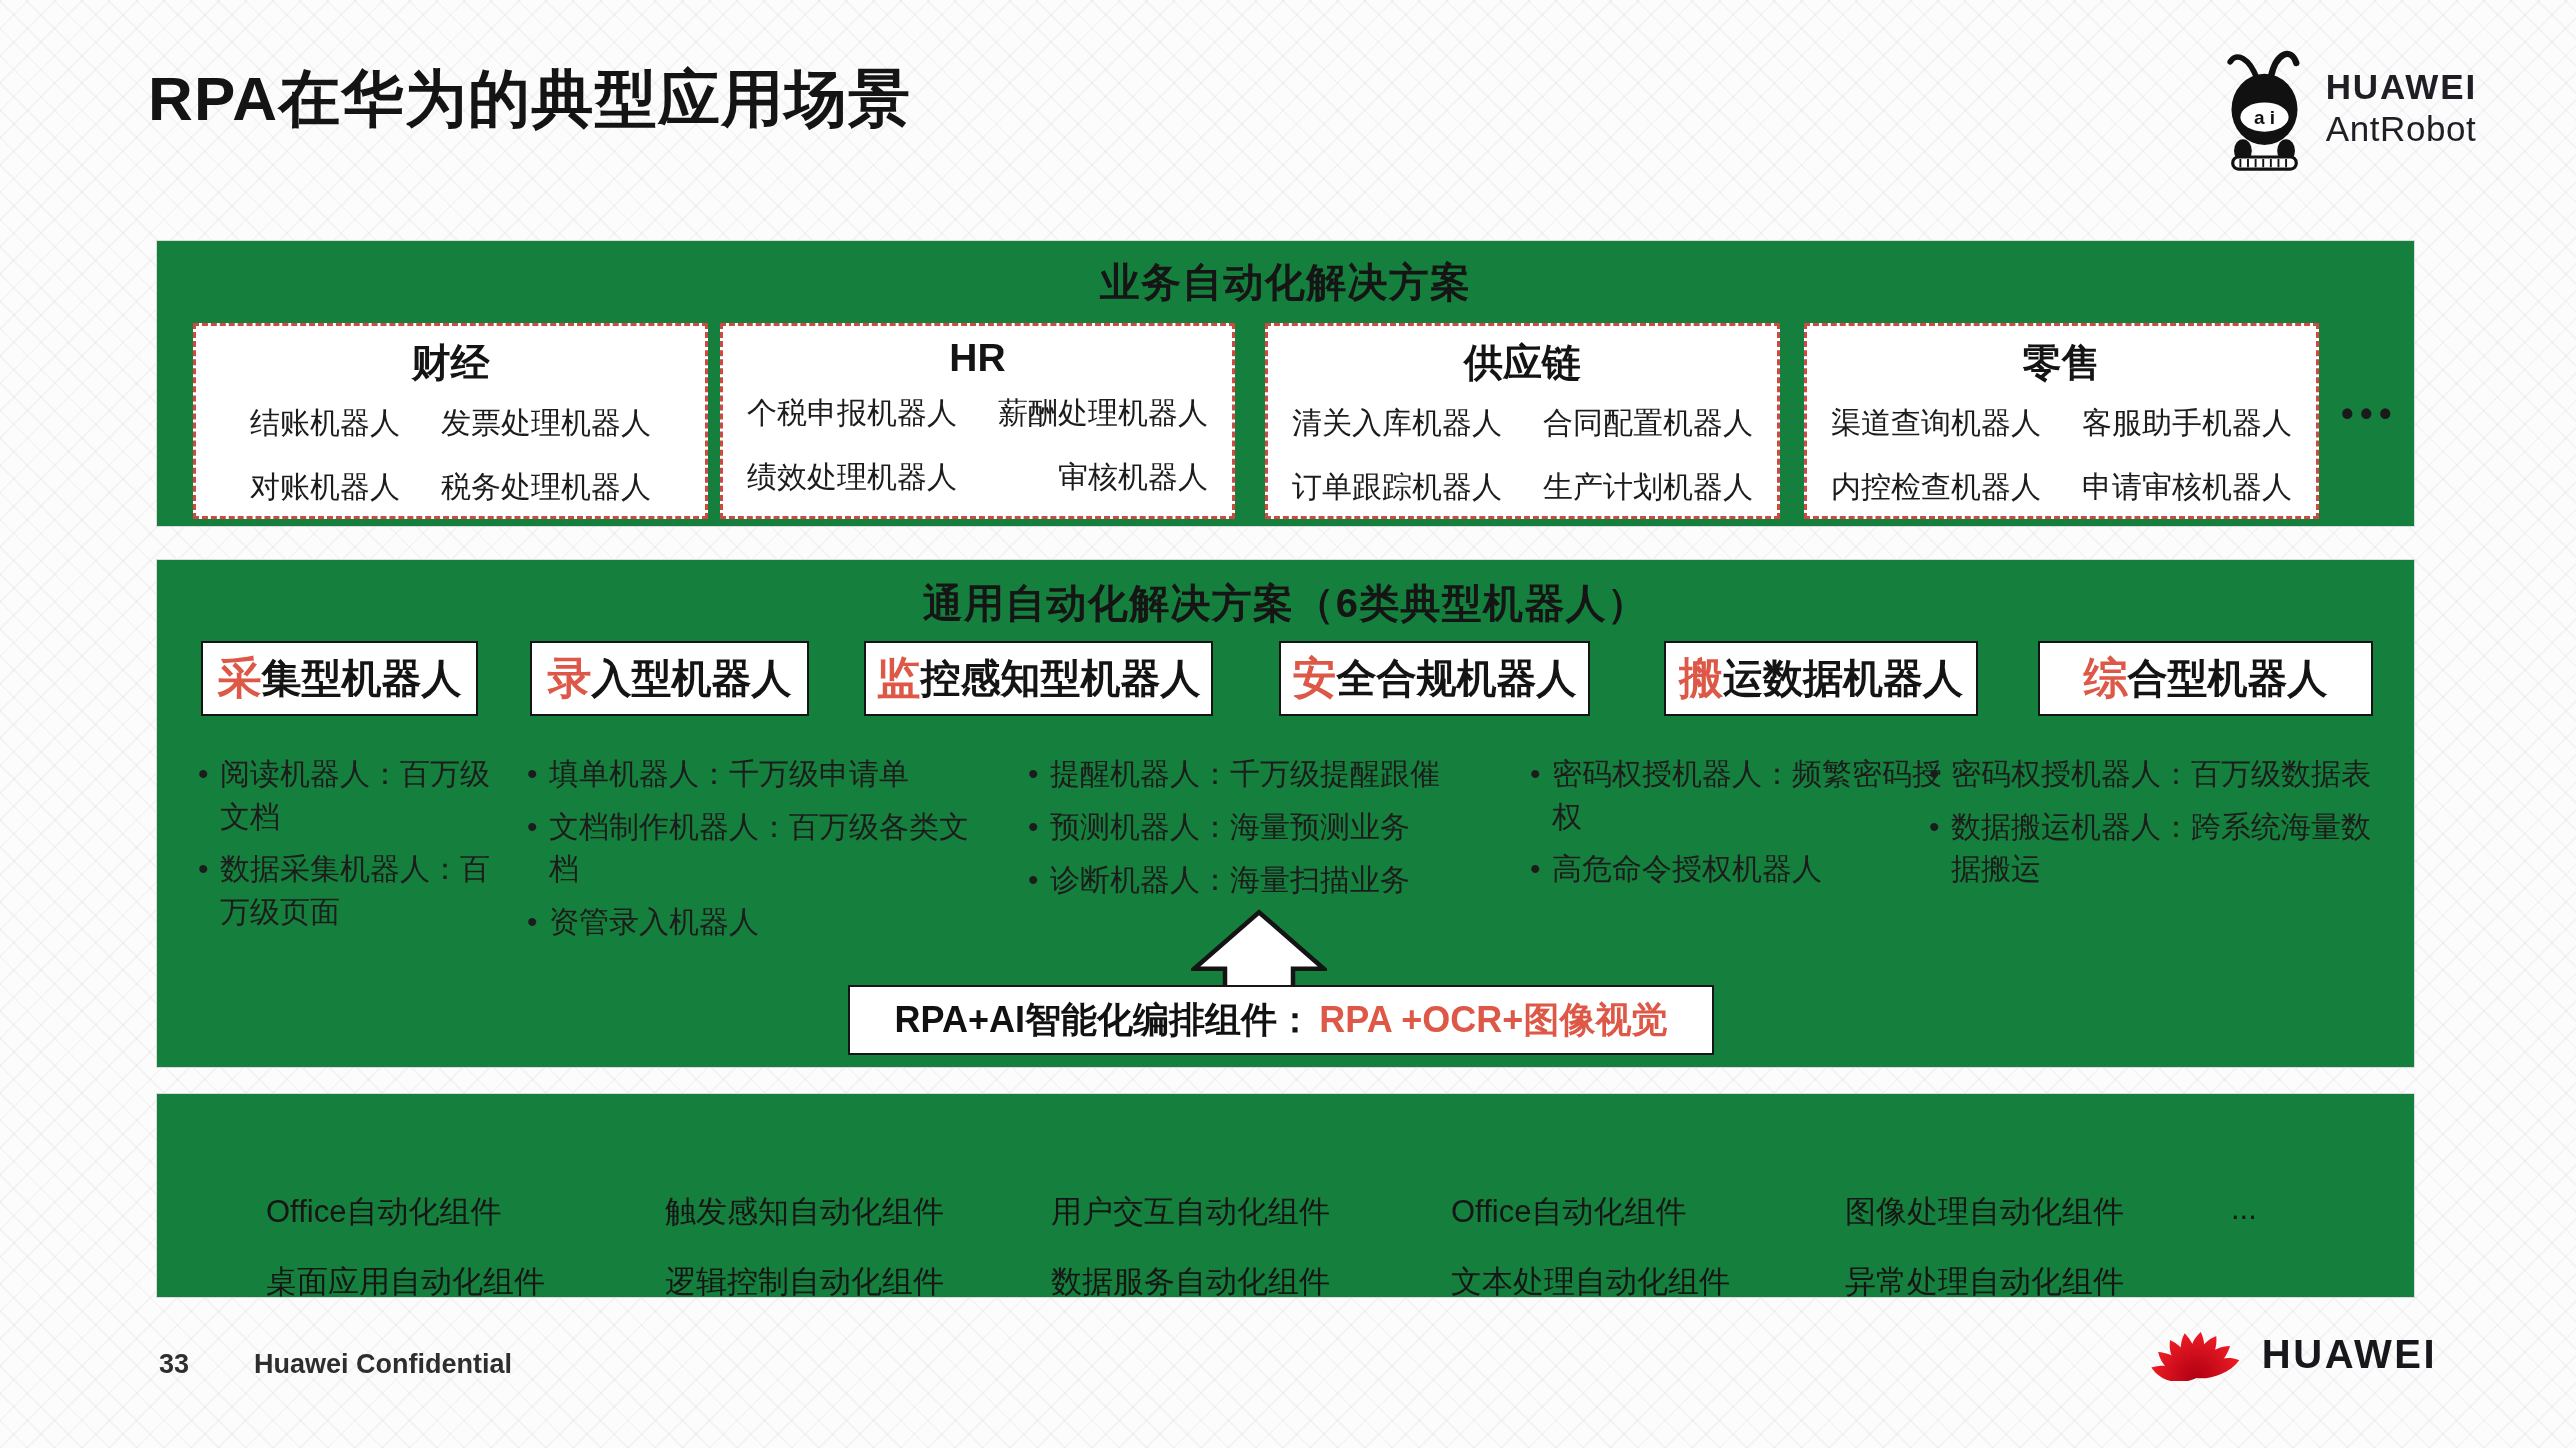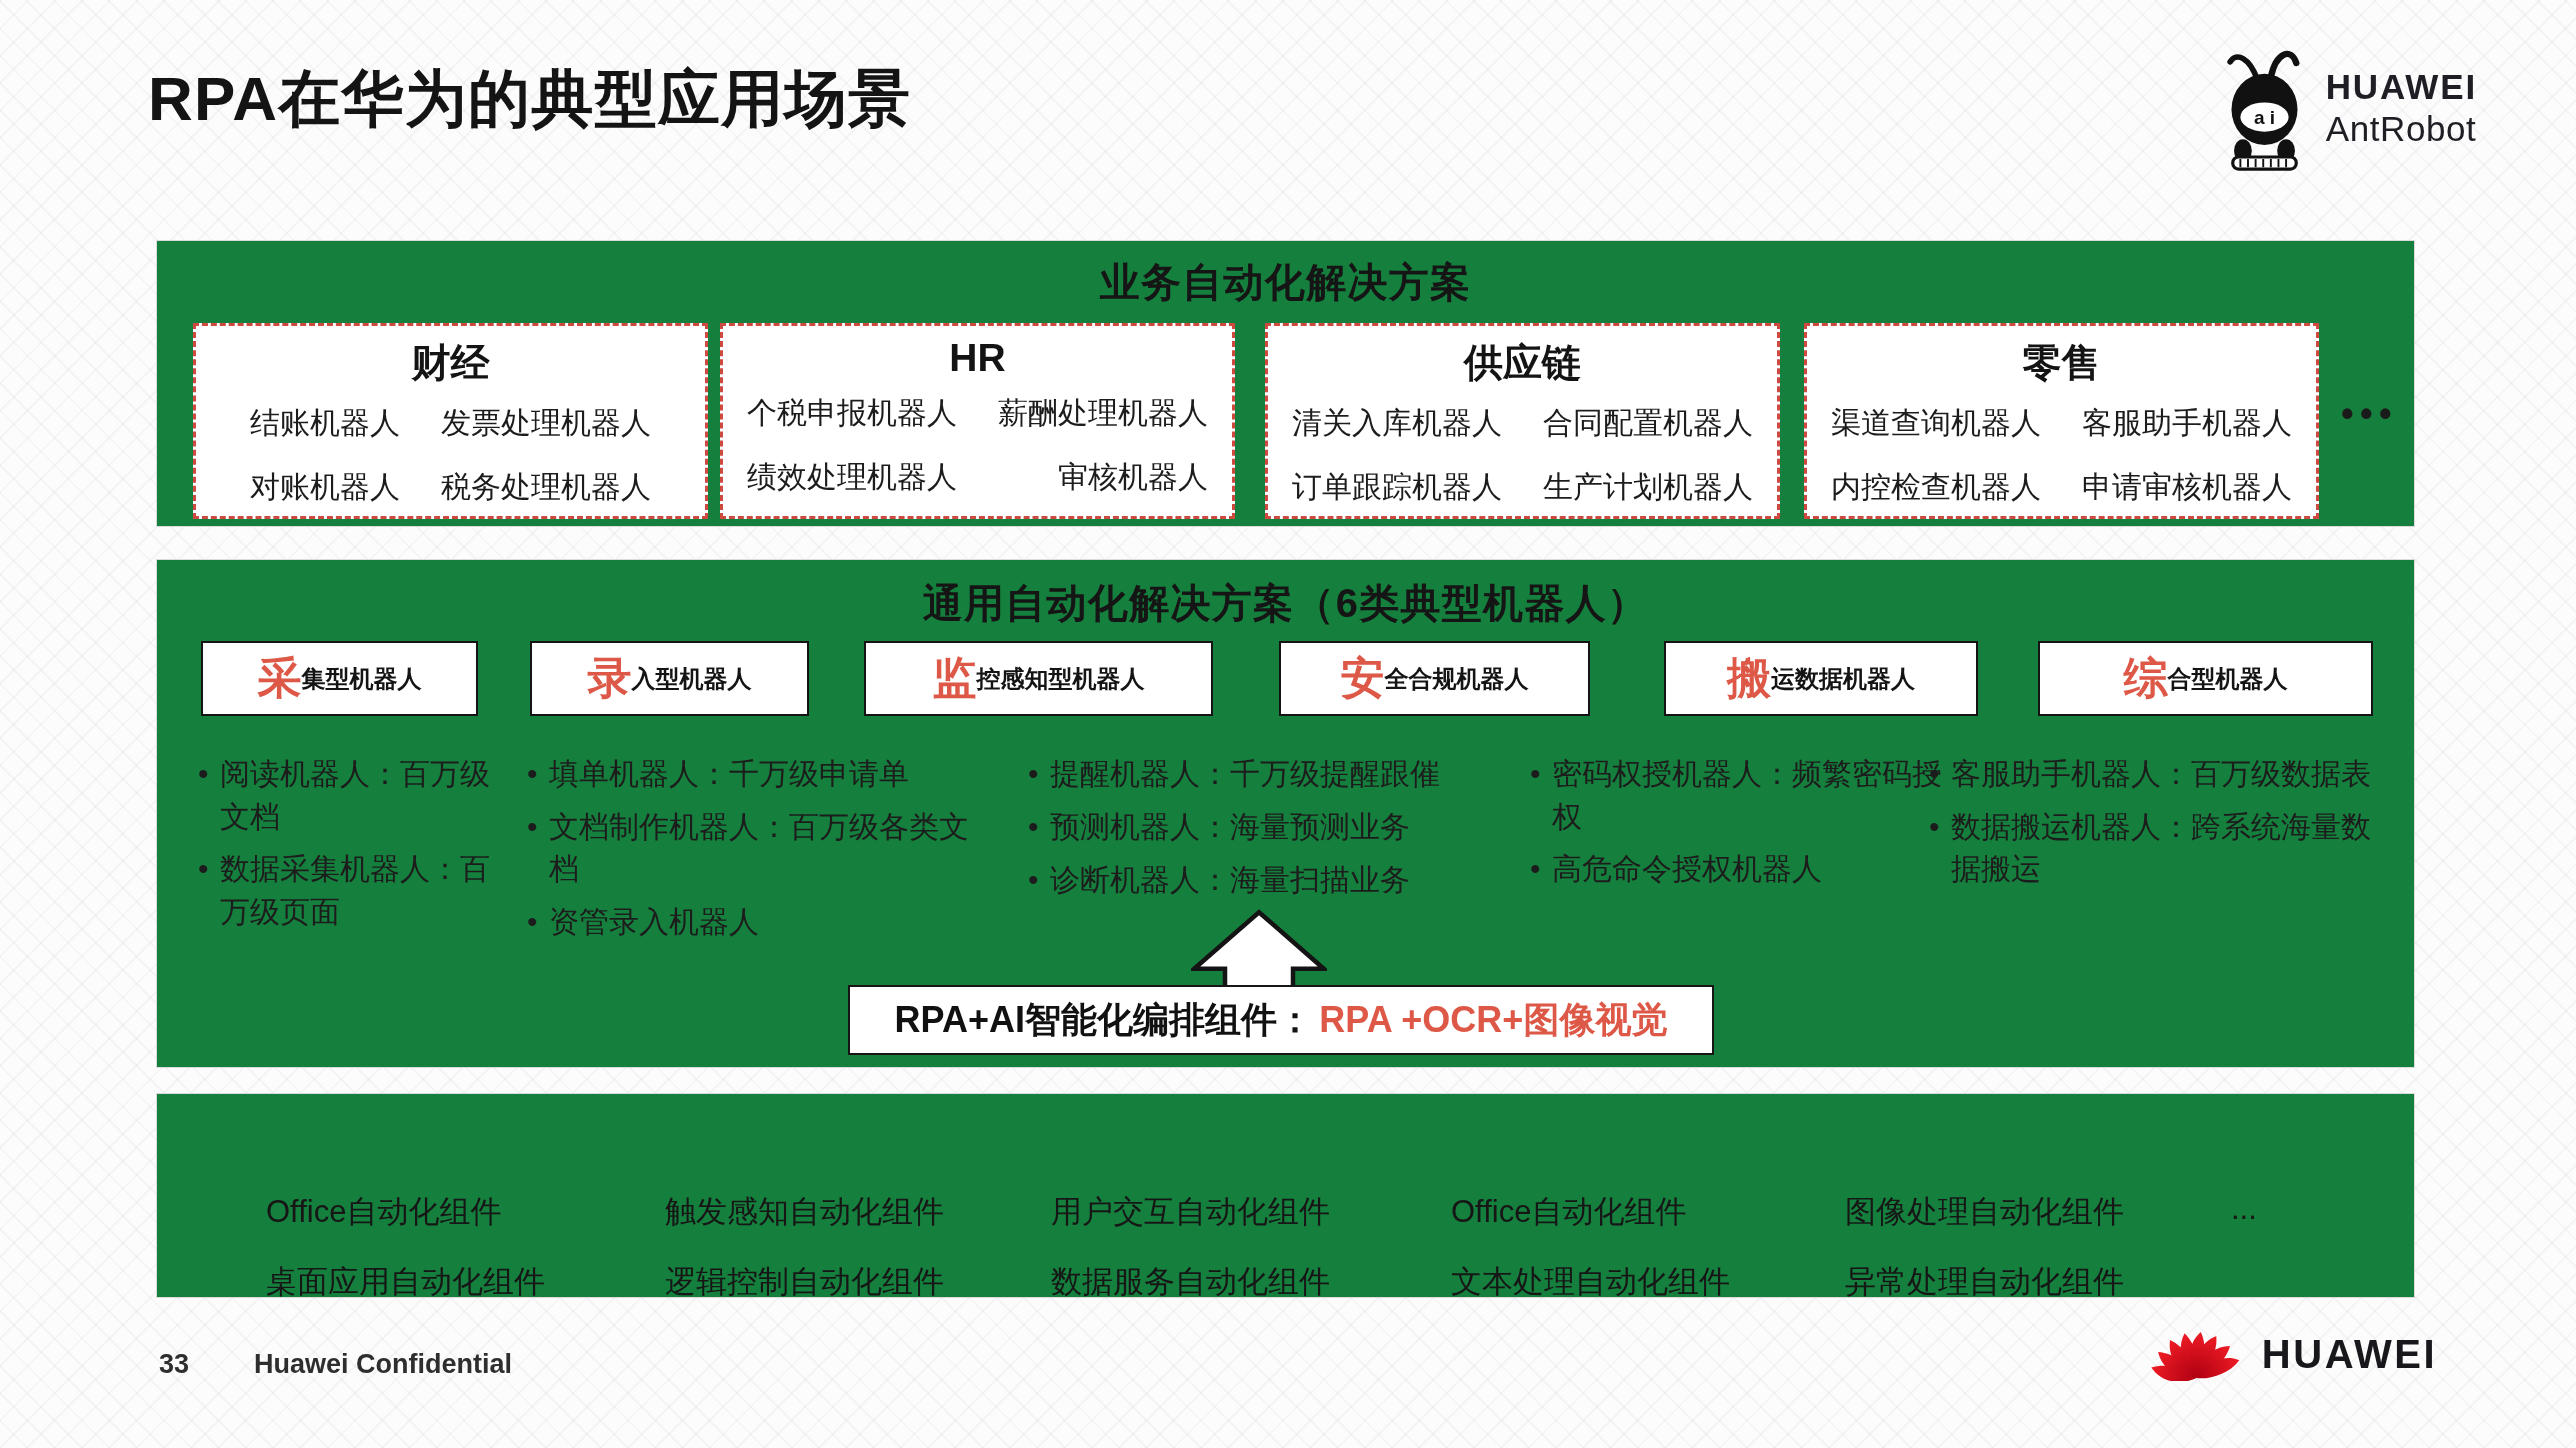--- a/index.html
+++ b/index.html
@@ -57,21 +57,21 @@
   .more-dots { font-size:36px; font-weight:900; letter-spacing:6.4px; color:#1a1a1a; }
 
   
   .tbox {
     top:81px; height:75px;
     border:2.6px solid #141414; background:#fff;
     display:flex; align-items:center; justify-content:center;
     white-space:nowrap;
   }
   .tbox .first { font-size:44px; font-weight:900; color:#dd5847; }
-  .tbox .rest  { font-size:24px; font-weight:800; color:#141414; }
+  .tbox .rest  { font-size:40px; font-weight:800; color:#141414; }
 
   
   .bcol { top:193px; font-size:30px; color:#1c1c1c; }
   .bullet { display:flex; gap:11.6px; line-height:1.42; margin-bottom:10.3px; }
   .bullet .dot { flex:0 0 auto; }
 
   .ai-box {
     left:691px; top:425px; width:866px; height:70px;
     border:2.6px solid #161616; background:#fff;
     display:flex; align-items:center; justify-content:center;
@@ -237,21 +237,21 @@
         <span>密码权授机器人：频繁密码授权</span>
       </div>
     <div class="bullet">
         <span class="dot">•</span>
         <span>高危命令授权机器人</span>
       </div>
   </div>
   <div class="abs bcol" style="left:1772px; width:470px;">
     <div class="bullet">
         <span class="dot">•</span>
-        <span>客服助手机器人：百万级数据表</span>
+        <span>密码权授机器人：百万级数据表</span>
       </div>
     <div class="bullet">
         <span class="dot">•</span>
         <span>数据搬运机器人：跨系统海量数据搬运</span>
       </div>
   </div>
 
   <svg class="abs" style="left:1034px; top:349px;" width="136" height="104" viewBox="0 0 212 162">
     <polygon points="106,5 207,93 159,93 159,157 53,157 53,93 5,93" fill="#ffffff" stroke="#141414" stroke-width="7"></polygon>
   </svg>

